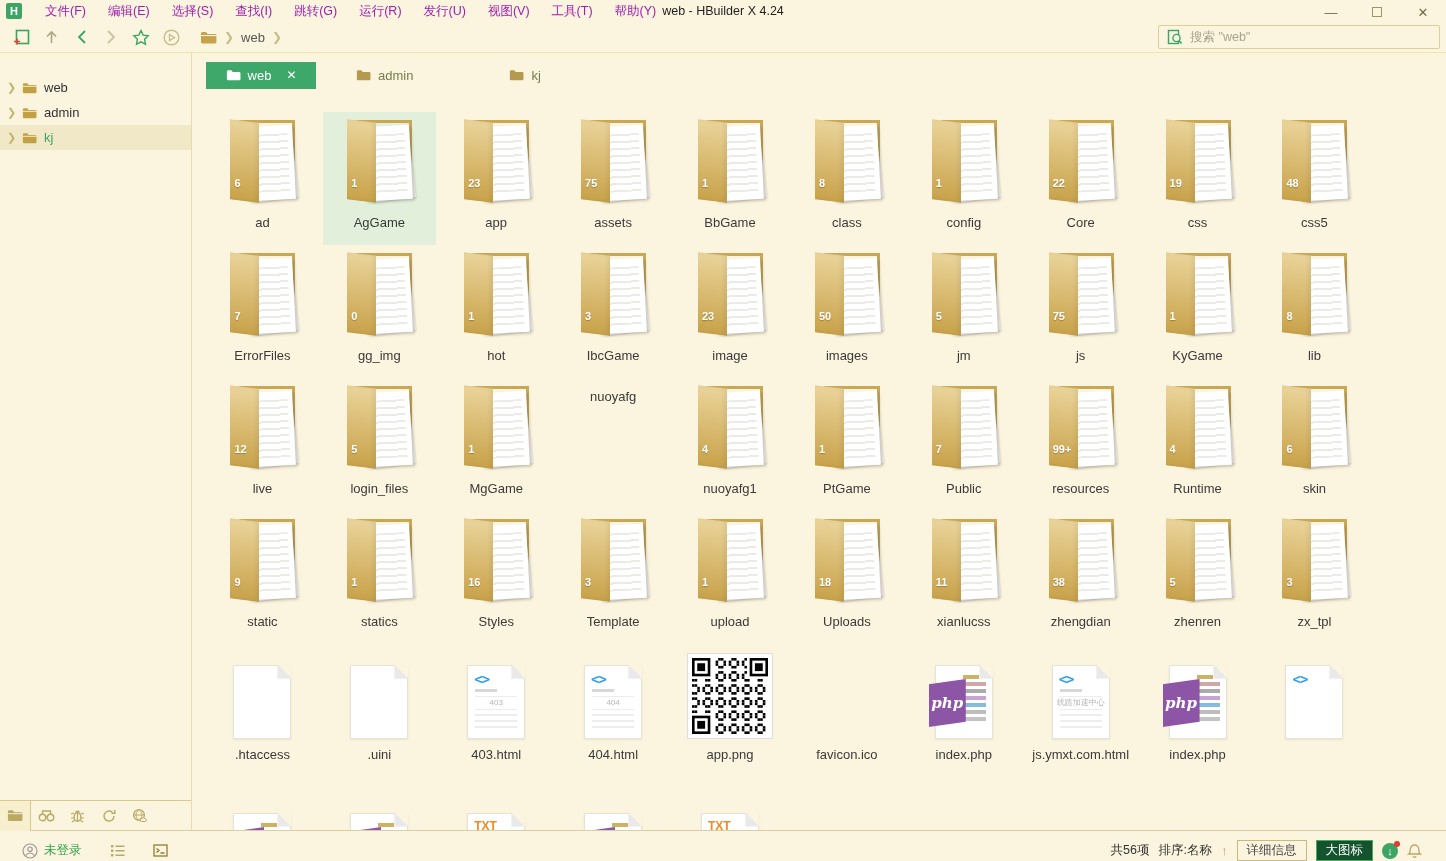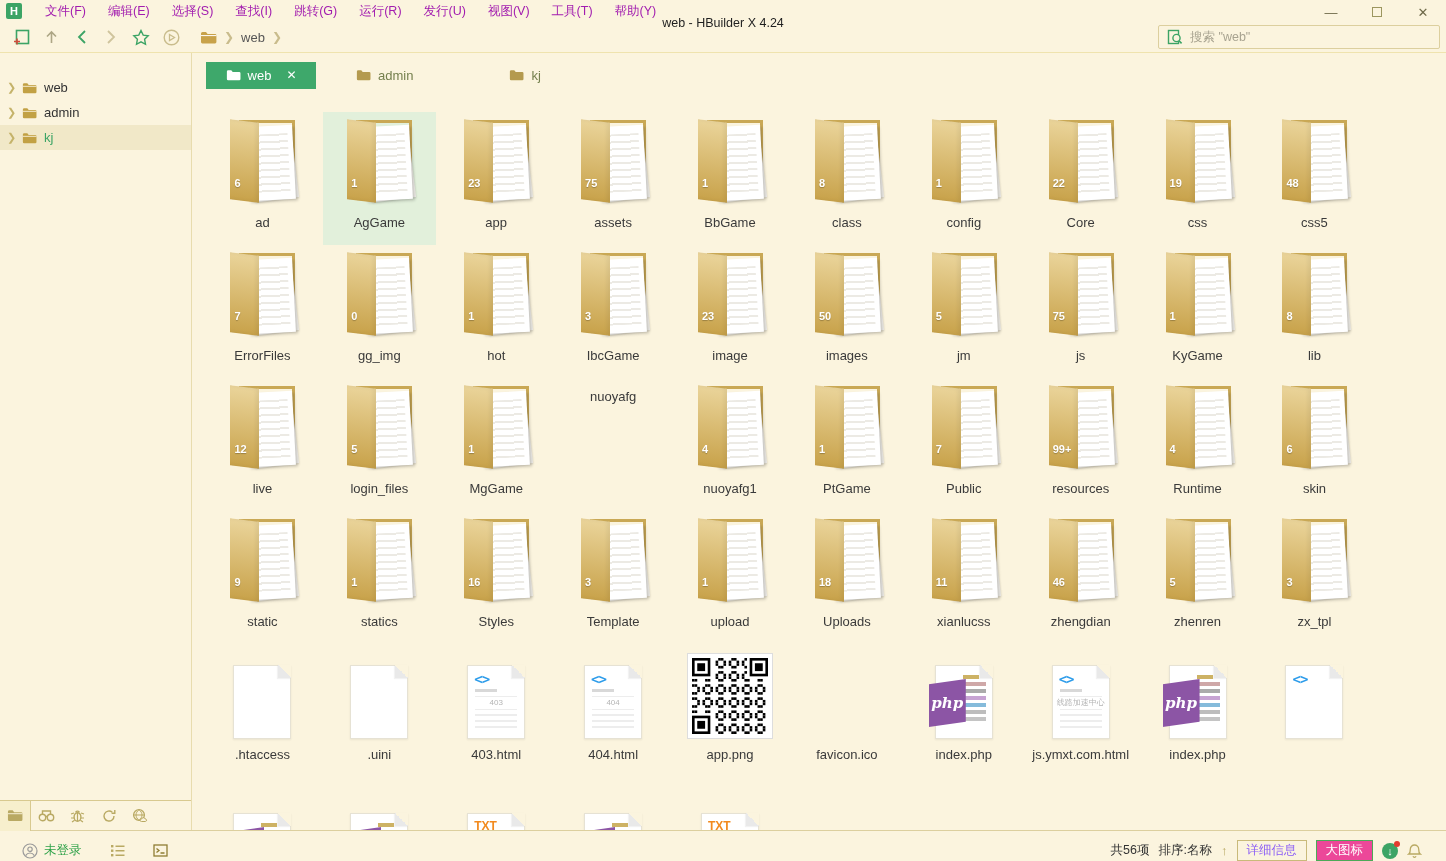--- a/index.html
+++ b/index.html
@@ -14,21 +14,21 @@
     --cream:#FBF4DE; --khaki:#DCCF9E; --khaki-dark:#B9A963;
     --gold1:#EAD49A; --gold2:#C8A24A;
     --purple:#8C55A5; --blue:#2D9CEA; --orange:#F28A1E; --teal:#1878A8;
   }
   
   .titlebar{ height:22px; display:flex; align-items:center; padding-left:6px; position:relative; }
   .logo{ width:16px; height:16px; background:var(--accent); color:#fff; font-weight:bold;
     font-size:11px; display:flex; align-items:center; justify-content:center; border-radius:2px; margin-right:12px; }
   .menubar{ display:flex; z-index:2; }
   .menu-item{ padding:2px 11px; font-size:12.5px; color:#a21caf; cursor:default; }
-  .window-title{ position:absolute; left:0; right:0; top:16px; text-align:center; font-size:12.5px; color:#1f1f1f; z-index:1; }
+  .window-title{ position:absolute; left:0; right:0; top:4px; text-align:center; font-size:12.5px; color:#1f1f1f; z-index:1; }
   .win-controls{ position:absolute; right:0; top:0; display:flex; z-index:3; }
   .win-btn{ width:46px; height:24px; display:flex; align-items:center; justify-content:center; color:#6f6a4a; font-size:13px; }
   .win-btn .sq{ width:10px; height:10px; border:1px solid #9c965f; display:block; }
   
   .toolbar{ height:31px; display:flex; align-items:center; border-bottom:1px solid #EFE3AE; padding:0 6px; }
   .tool-btn{ width:30px; height:26px; display:flex; align-items:center; justify-content:center; }
   .crumb{ display:flex; align-items:center; gap:7px; margin-left:14px; color:#555; }
   .crumb .sep{ color:#C9BC8C; font-size:12px; }
   .searchbox{ margin-left:auto; width:282px; height:24px; border:1px solid #DCCF9E; border-radius:2px;
     display:flex; align-items:center; gap:7px; padding:0 8px; background:var(--cream); }
@@ -92,23 +92,23 @@
   .txt-glyph{ position:absolute; top:5px; left:6px; color:var(--orange); font-weight:bold; font-size:12px; }
   .none-icon{ width:58px; height:74px; }
   .qr-icon{ width:86px; height:86px; background:#fff; border:1px solid #ddd; padding:4px; }
   
   .statusbar{ height:40px; border-top:1px solid #DCCF9E; display:flex; align-items:center;
     font-size:12.5px; padding:0 24px 0 22px; }
   .login-label{ color:#2FA249; margin-left:6px; }
   .sb-icon{ margin-left:28px; display:flex; align-items:center; }
   .sb-right{ margin-left:auto; display:flex; align-items:center; gap:9px; }
   .sort-arrow{ color:#B9A963; font-size:13px; }
-  .view-btn{ border:1px solid #C9BA7A; color:#8b5cf6; background:transparent; font-size:12.5px;
+  .view-btn{ border:1px solid #C9BA7A; color:#404040; background:transparent; font-size:12.5px;
     padding:1px 9px; font-family:inherit; }
-  .view-btn.active{ background:#ec4899; border-color:#4CA957; color:#fff; }
+  .view-btn.active{ background:#14532d; border-color:#4CA957; color:#fff; }
   .upd-icon{ position:relative; width:16px; height:16px; background:var(--accent); border-radius:50%;
     color:#fff; font-size:11px; display:flex; align-items:center; justify-content:center; }
   .upd-icon i{ position:absolute; top:-2px; right:-2px; width:6px; height:6px; border-radius:50%; background:#E23B2E; }
   
   .taskbar{ height:9px; display:flex; }
   .tb-teal{ width:772px; background:var(--teal); }
   .tb-rest{ flex:1; background:#D8D4C6; position:relative; }
   .tb-btn{ position:absolute; left:14px; top:0; height:9px; display:flex; align-items:center; gap:3px;
     font-size:8px; color:#222; overflow:hidden; }
   .tb-btn b{ width:7px; height:7px; background:var(--blue); display:block; }
@@ -789,21 +789,21 @@
         </div>
         <div class="cell">
           <div class="icon-wrap">
             <div class="folder">
               <div class="f-back"></div>
               <div class="f-page p2"></div>
               <div class="f-page p1">
                 <div class="f-lines"></div>
               </div>
               <div class="f-front"></div>
-              <span class="f-badge">46</span>
+              <span class="f-badge">38</span>
             </div>
           </div>
           <div class="cell-label">zhengdian</div>
         </div>
         <div class="cell">
           <div class="icon-wrap">
             <div class="folder">
               <div class="f-back"></div>
               <div class="f-page p2"></div>
               <div class="f-page p1">

